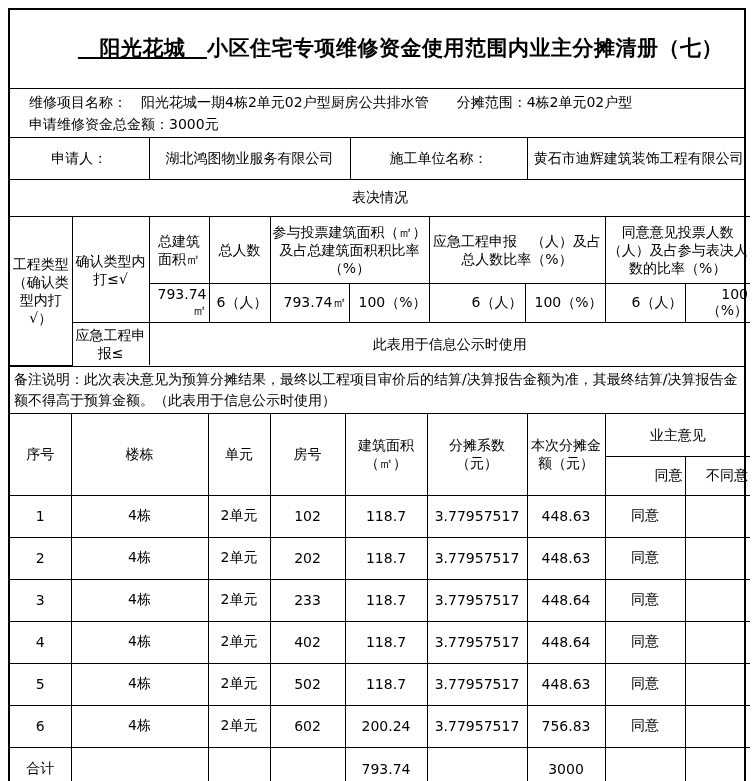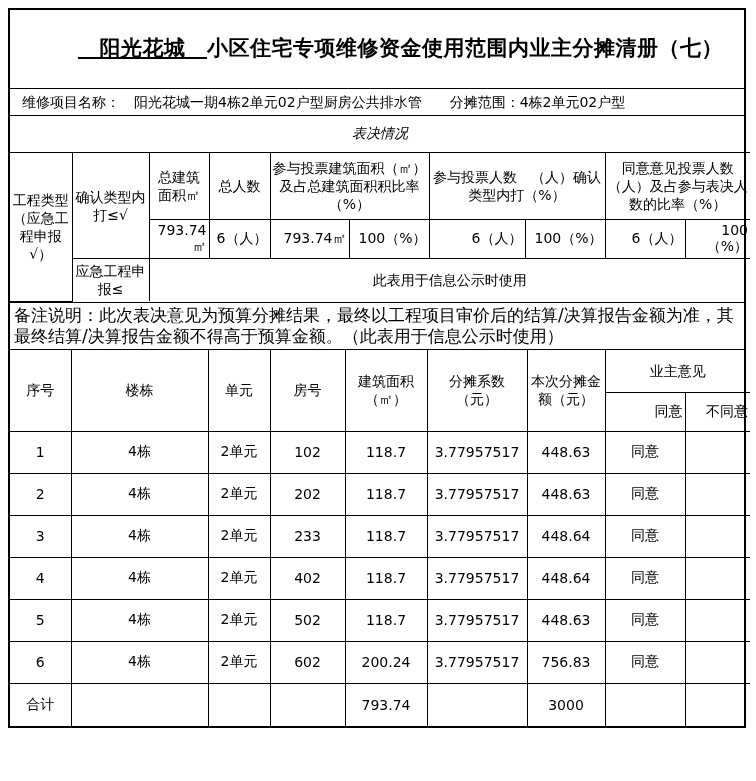--- a/index.html
+++ b/index.html
@@ -19,21 +19,21 @@
   .section:last-child{border-bottom:none;}
   .title-box{
     height:78px;
     display:flex;align-items:flex-start;justify-content:center;
   }
   .title-box .t{
     font-size:21px;font-weight:bold;letter-spacing:0.5px;white-space:pre;
   }
   .title-box .u{text-decoration:underline;}
   .info-box{
-    padding:2px 12px;
+    padding:2px 19px;
     font-size:14px;line-height:22px;text-align:left;
   }
   table{
     width:100%;
     border-collapse:collapse;
     table-layout:fixed;
   }
   td{
     border:1px solid #000;
     text-align:center;
@@ -42,71 +42,90 @@
     padding:1px 2px;
     overflow:hidden;
     word-break:break-all;
   }
   table tr:first-child td{border-top:none;}
   table tr:last-child td{border-bottom:none;}
   table td:first-child{border-left:none;}
   table td:last-child{border-right:none;}
   .remark-box{
     padding:2px 4px;
-    font-size:17px;line-height:21px;text-align:left;
+    font-size:14px;line-height:21px;text-align:left;
     word-break:break-all;
   }
-  .h36 td{height:34px;font-style:italic;}
+  .h36 td{height:34px;}
   .h41 td{height:39px;}
   .h42 td{height:40px;}
   .h38 td{height:36px;text-align:right;}
   .h66 td{height:64px;}
   .vh td{line-height:18px;}
 </style>
 </head>
 <body>
 
 <div class="sheet">
 
   <div class="section title-box">
     <div class="t">
       <span class="u">　阳光花城　</span><span>小区住宅专项维修资金使用范围内业主分摊清册（七）</span>
     </div>
   </div>
 
   <div class="section info-box">
     <div>维修项目名称：　阳光花城一期4栋2单元02户型厨房公共排水管　　分摊范围：4栋2单元02户型</div>
-  </div>
-
+    <div>申请维修资金总金额：3000元</div>
+  </div>
+
+  <div class="section">
+    <table>
+      <colgroup>
+          <col style="width:139px">
+          <col style="width:201px">
+          <col style="width:177px">
+          <col style="width:223px">
+        </colgroup>
+      <tbody>
+          <tr class="h41">
+        <td>申请人：</td>
+        <td>湖北鸿图物业服务有限公司</td>
+        <td>施工单位名称：</td>
+        <td>黄石市迪辉建筑装饰工程有限公司</td>
+      </tr>
+    </tbody>
+      </table>
+  </div>
 
   <div class="section">
     <table>
       <colgroup>
         <col style="width:62px">
           <col style="width:77px">
           <col style="width:60px">
           <col style="width:61px">
         <col style="width:79px">
           <col style="width:80px">
           <col style="width:96px">
           <col style="width:80px">
         <col style="width:80px">
           <col style="width:65px">
       </colgroup>
       <tbody>
           <tr class="h36">
         <td colspan="10">表决情况</td>
       </tr>
       <tr class="h66 vh">
-        <td rowspan="3">工程类型（应急工程申报√）</td>
+        <td rowspan="3">工程类型（确认类型内打√）</td>
         <td rowspan="2">确认类型内打≤√</td>
         <td>总建筑面积㎡</td>
         <td>总人数</td>
         <td colspan="2">参与投票建筑面积（㎡）及占总建筑面积积比率（%）</td>
-        <td colspan="2">参与投票人数　（人）确认类型内打（%）</td>
+        <td colspan="2">应急工程申报　（人）及占总人数比率（%）</td>
         <td colspan="2">同意意见投票人数（人）及占参与表决人数的比率（%）</td>
       </tr>
       <tr class="h38">
         <td>793.74㎡</td>
         <td>6（人）</td>
         <td>793.74㎡</td>
         <td>100（%）</td>
         <td>6（人）</td>
         <td>100（%）</td>
         <td>6（人）</td>

